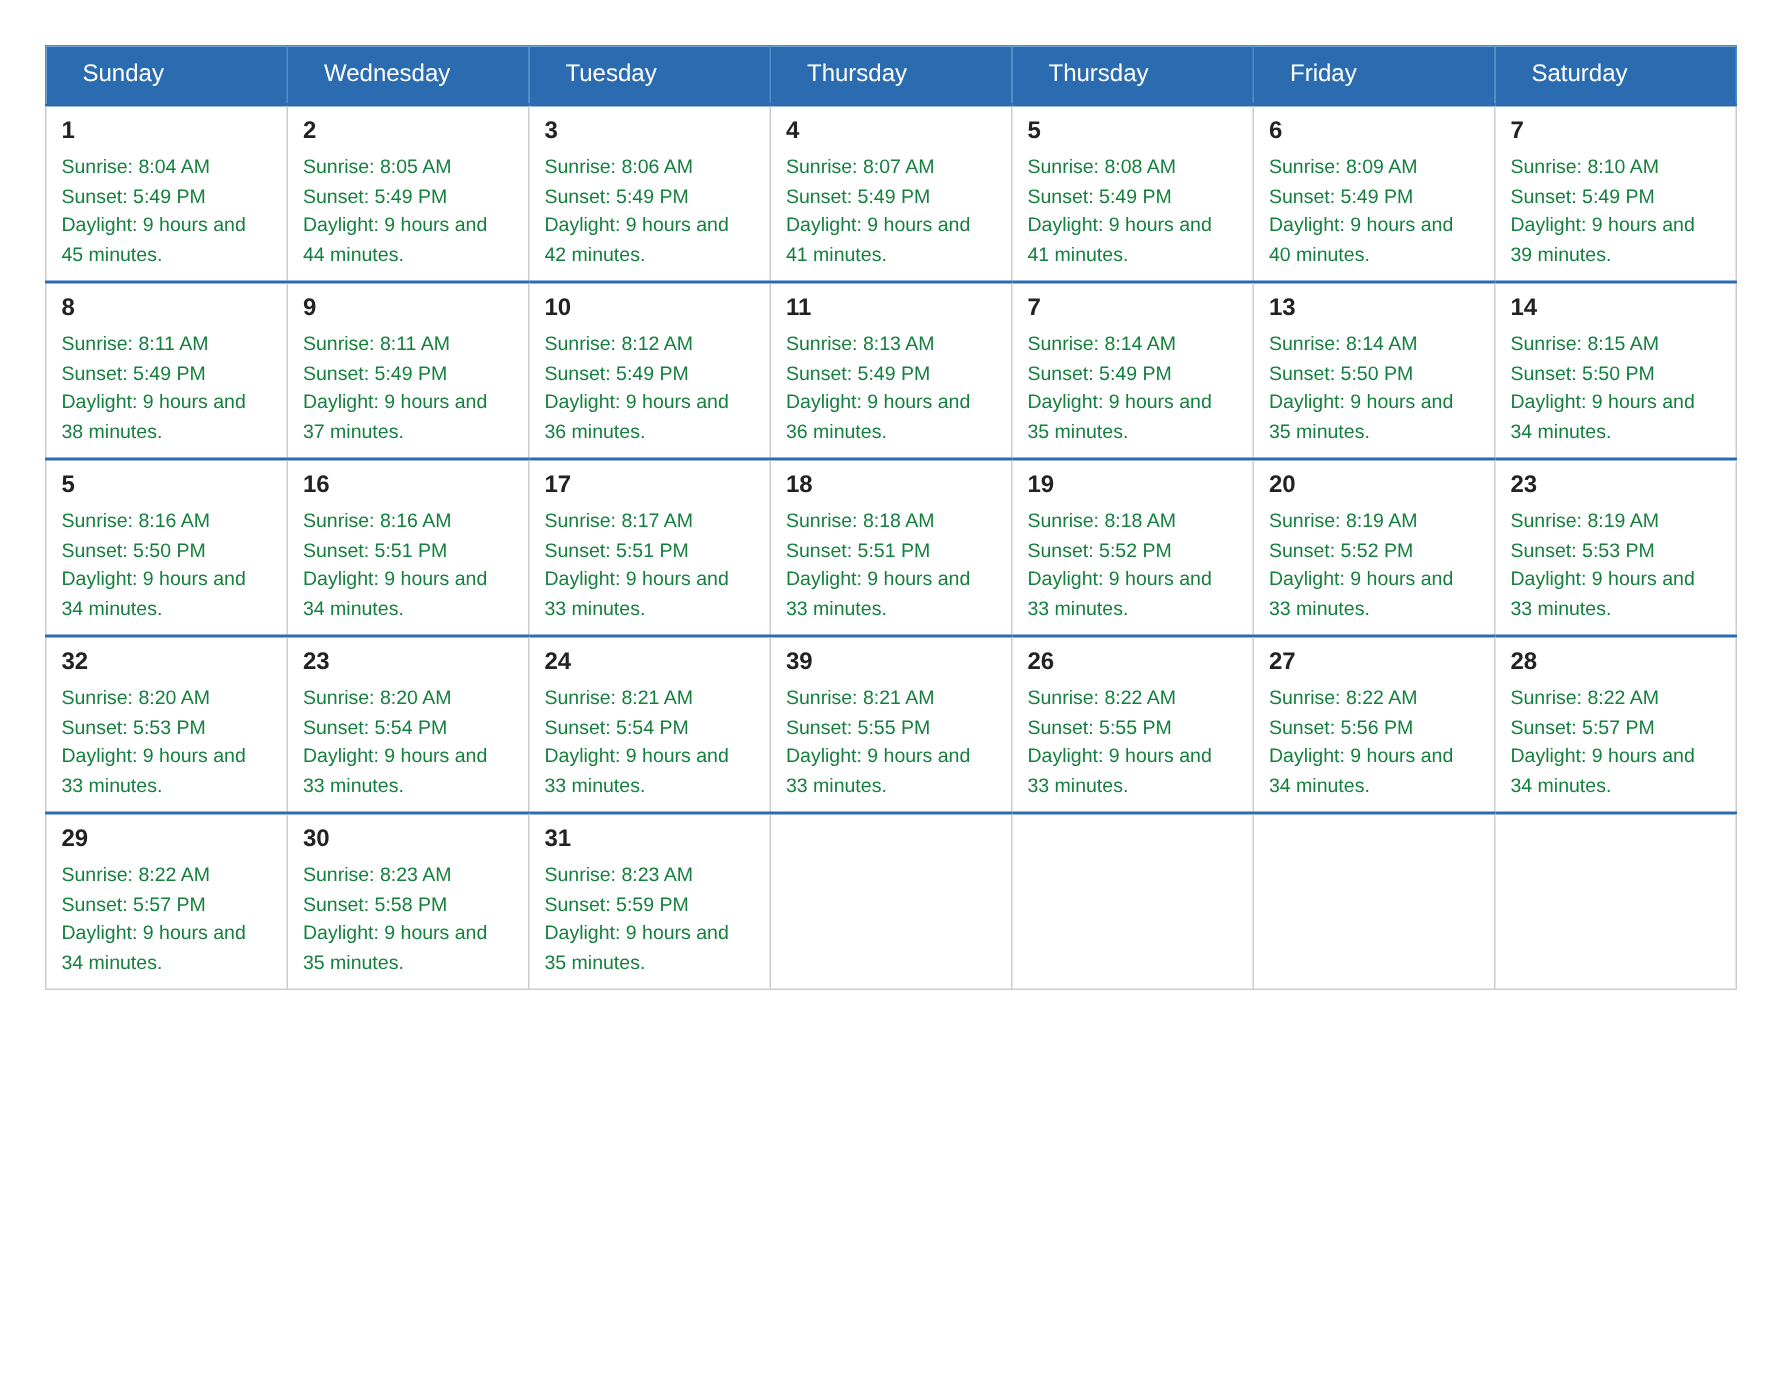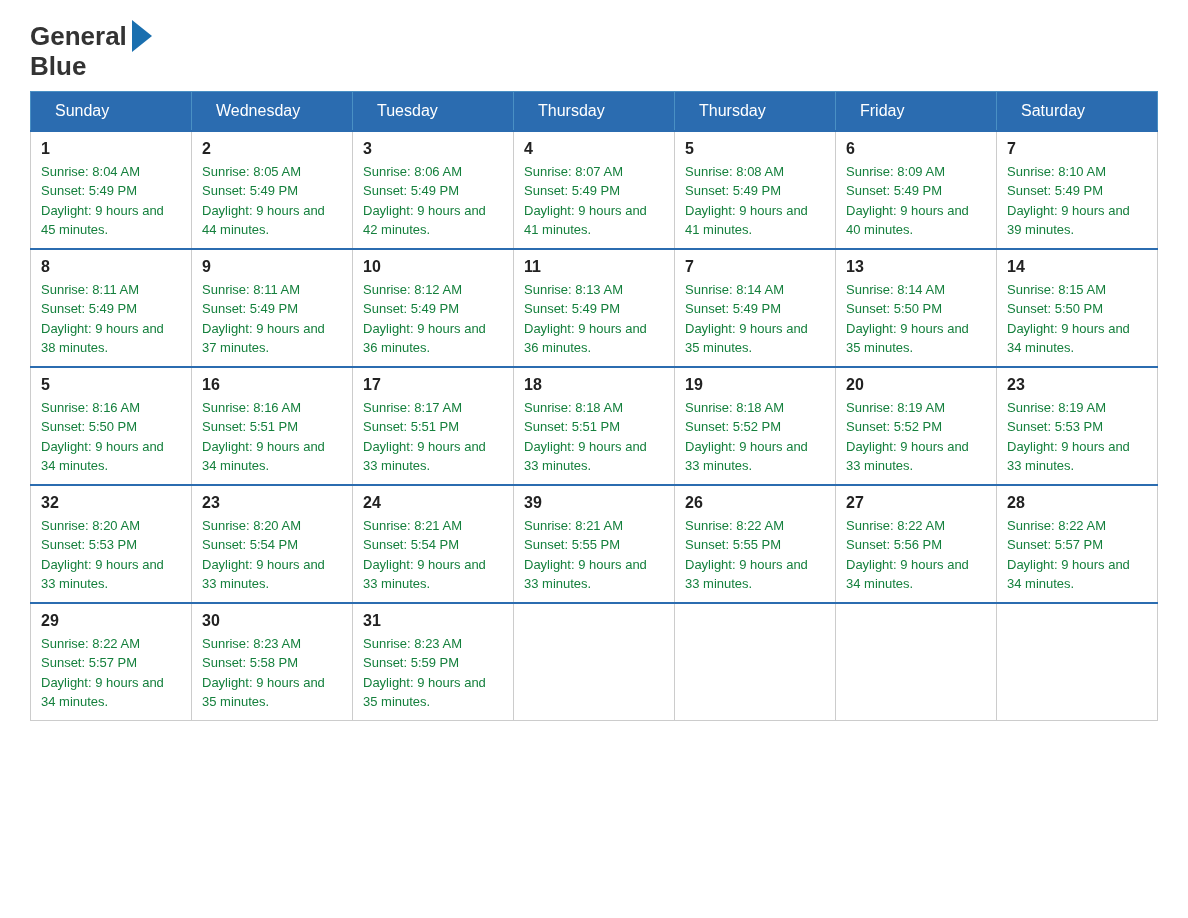--- a/index.html
+++ b/index.html
@@ -95,27 +95,20 @@
       color: #15803d;
     }
     .empty-cell {
       background: #fff;
     }
   </style>
 </head>
 <body>
 
 <div class="header">
-  <div class="logo">
-    <div class="logo-line">
-      <span class="logo-text">General</span>
-      <span class="logo-triangle"></span>
-    </div>
-    <span class="logo-text blue">Blue</span>
-  </div>
 </div>
 
 <table class="calendar">
   <thead>
     <tr>
       <th>Sunday</th>
       <th>Wednesday</th>
       <th>Tuesday</th>
       <th>Thursday</th>
       <th>Thursday</th>

